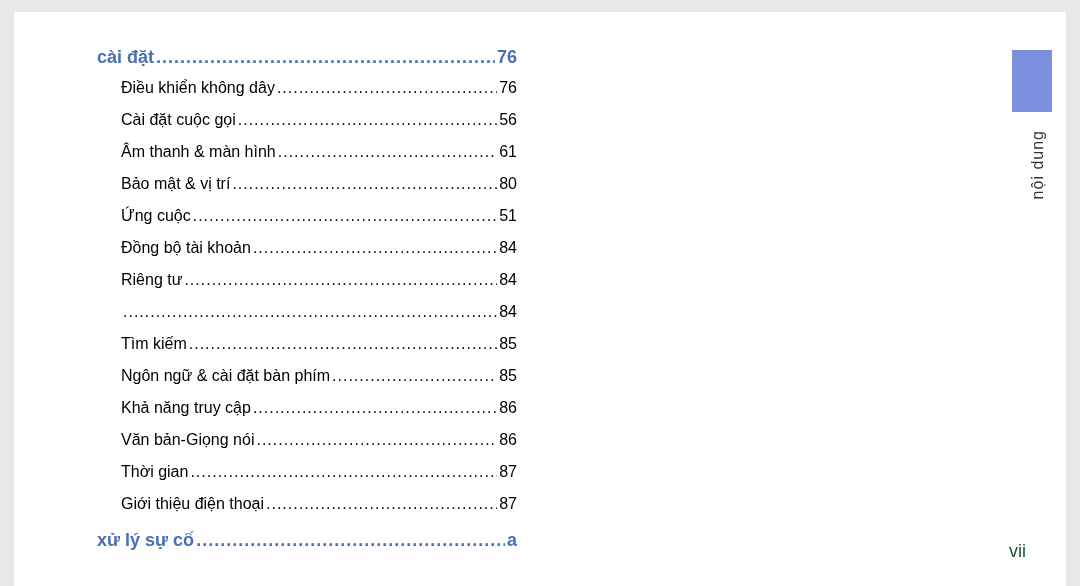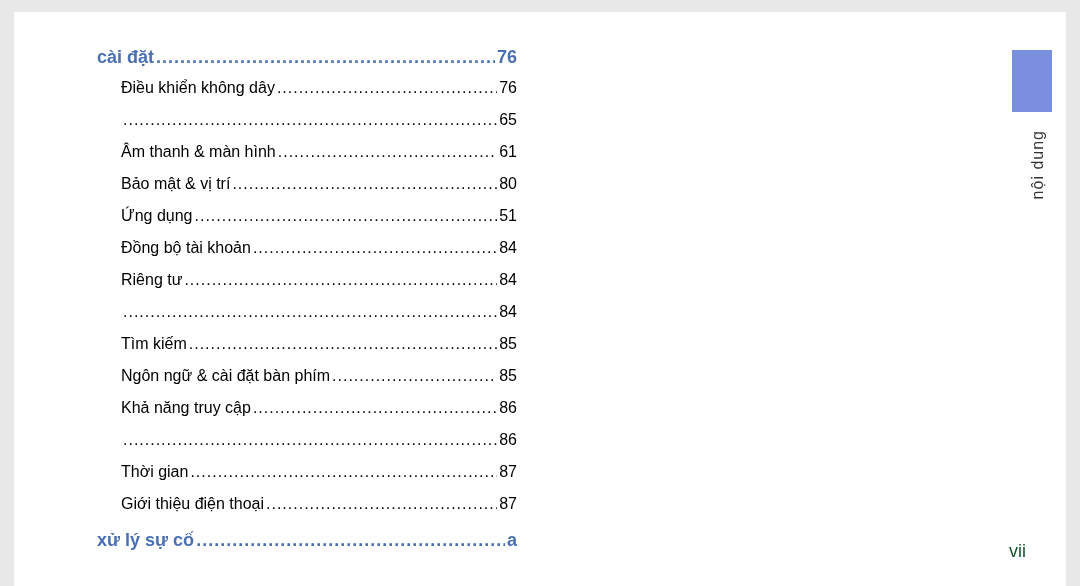--- a/index.html
+++ b/index.html
@@ -129,35 +129,36 @@
       <span class="toc-section-leader">........................................................................................</span>
       <span class="toc-section-page">76</span>
     </div>
 
     <div class="toc-item">
       <span class="toc-item-title">Điều khiển không dây</span>
       <span class="toc-item-leader">........................................................................................</span>
       <span class="toc-item-page">76</span>
     </div>
     <div class="toc-item">
-      <span class="toc-item-leader">........................................................................................</span>
-      <span class="toc-item-page">65</span>
+      <span class="toc-item-title">Cài đặt cuộc gọi</span>
+      <span class="toc-item-leader">........................................................................................</span>
+      <span class="toc-item-page">56</span>
     </div>
     <div class="toc-item">
       <span class="toc-item-title">Âm thanh &amp; màn hình</span>
       <span class="toc-item-leader">........................................................................................</span>
       <span class="toc-item-page">61</span>
     </div>
     <div class="toc-item">
       <span class="toc-item-title">Bảo mật &amp; vị trí</span>
       <span class="toc-item-leader">........................................................................................</span>
       <span class="toc-item-page">80</span>
     </div>
     <div class="toc-item">
-      <span class="toc-item-title">Ứng dụng</span>
+      <span class="toc-item-title">Ứng cuộc</span>
       <span class="toc-item-leader">........................................................................................</span>
       <span class="toc-item-page">51</span>
     </div>
     <div class="toc-item">
       <span class="toc-item-title">Đồng bộ tài khoản</span>
       <span class="toc-item-leader">........................................................................................</span>
       <span class="toc-item-page">84</span>
     </div>
     <div class="toc-item">
       <span class="toc-item-title">Riêng tư</span>
@@ -177,20 +178,21 @@
       <span class="toc-item-title">Ngôn ngữ &amp; cài đặt bàn phím</span>
       <span class="toc-item-leader">........................................................................................</span>
       <span class="toc-item-page">85</span>
     </div>
     <div class="toc-item">
       <span class="toc-item-title">Khả năng truy cập</span>
       <span class="toc-item-leader">........................................................................................</span>
       <span class="toc-item-page">86</span>
     </div>
     <div class="toc-item">
+      <span class="toc-item-title">Văn bản-Giọng nói</span>
       <span class="toc-item-leader">........................................................................................</span>
       <span class="toc-item-page">86</span>
     </div>
     <div class="toc-item">
       <span class="toc-item-title">Thời gian</span>
       <span class="toc-item-leader">........................................................................................</span>
       <span class="toc-item-page">87</span>
     </div>
     <div class="toc-item">
       <span class="toc-item-title">Giới thiệu điện thoại</span>

